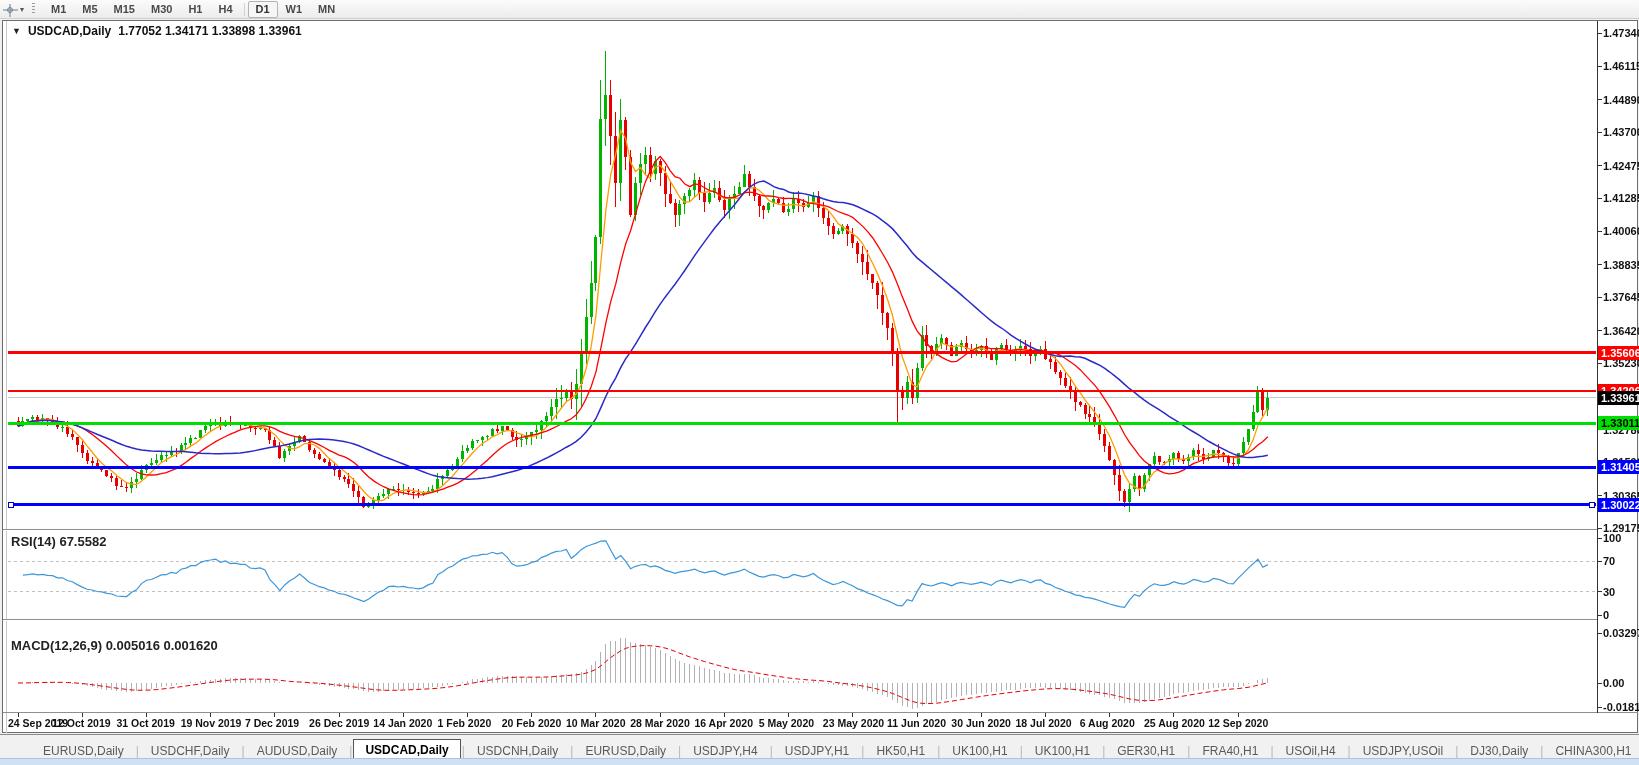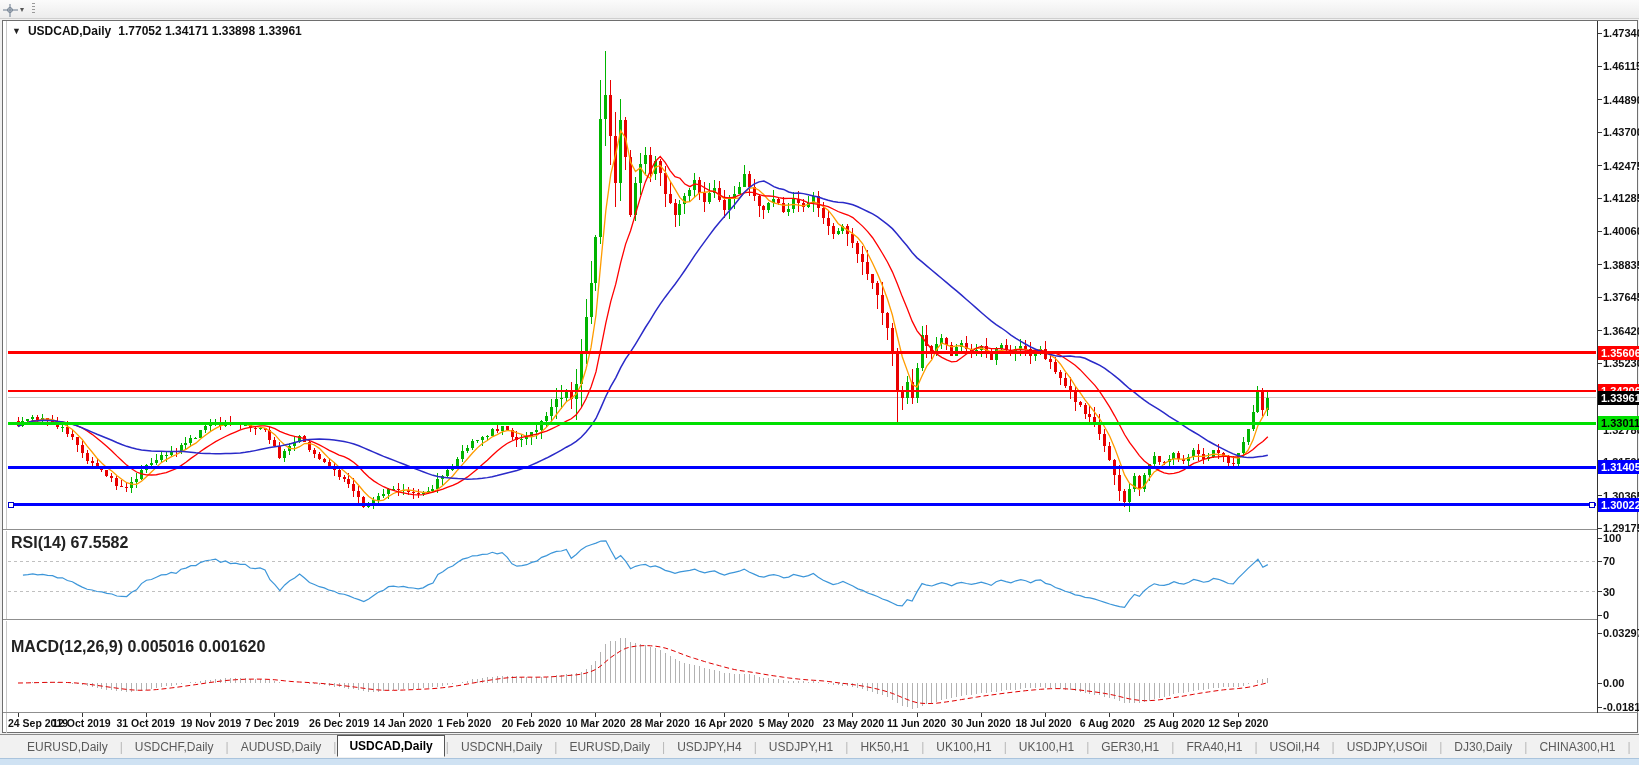--- a/index.html
+++ b/index.html
@@ -14,26 +14,26 @@
   .grip{width:3px;height:12px;margin:0 5px;
     background:repeating-linear-gradient(#9a9a9a 0 1px,transparent 1px 3px);}
   .tf-btn{font-size:11px;font-weight:700;color:#4a4a4a;padding:1px 7px;border:1px solid transparent;
     border-radius:2px;cursor:default;line-height:13px;}
   .tf-btn.active{background:#f6f6f6;border:1px solid #b3b3b3;color:#333;}
   .tf-sep{width:1px;height:13px;background:#d2d2d2;margin:0 3px;}
   
   #title-bar{position:absolute;left:12px;top:24px;font-size:12px;font-weight:700;color:#111;
     display:flex;align-items:center;gap:7px;z-index:5;}
   #title-bar .tri{font-size:9px;color:#222;}
-  #rsi-label,#macd-label{position:absolute;left:11px;font-size:16px;font-weight:700;color:#222;z-index:5;}
+  #rsi-label,#macd-label{position:absolute;left:11px;font-size:13px;font-weight:700;color:#222;z-index:5;}
   #rsi-label{top:534px;}
   #macd-label{top:638px;}
   
-  #tabbar{position:absolute;left:0;top:734px;width:1639px;height:24px;background:#f1f1f1;
-    border-top:1px solid #8a8a8a;display:flex;align-items:center;padding-left:16px;
+  #tabbar{position:absolute;left:0;top:734px;width:1639px;height:32px;background:#f1f1f1;
+    border-top:1px solid #8a8a8a;display:flex;align-items:center;padding-left:32px;
     box-sizing:border-box;font-size:12px;color:#5a5a5a;}
   .tab{padding:3px 11px;white-space:nowrap;cursor:default;}
   .tab.active{background:#ffffff;border:1px solid #555;border-bottom:1px solid #fff;
     font-weight:700;color:#000;position:relative;top:-1px;}
   .tab-sep{color:#b8b8b8;padding:0 1px;}
   #status-strip{position:absolute;left:0;top:758px;width:1639px;height:7px;
     background:#cfe2f3;border-top:1px solid #aac4dd;}
   #chart-stage{position:absolute;left:0;top:0;width:1639px;height:765px;}
 </style>
 </head>
@@ -963,20 +963,32 @@
 <div id="toolbar">
   <span class="tool-icon">
     <svg width="15" height="13" viewBox="0 0 15 13">
       <line x1="7" y1="0" x2="7" y2="13" stroke="#6b7b8d" stroke-width="1"></line>
       <line x1="0" y1="6" x2="15" y2="6" stroke="#6b7b8d" stroke-width="1"></line>
       <circle cx="7" cy="6" r="2.4" fill="none" stroke="#6b7b8d"></circle>
     </svg>
   </span>
   <span class="caret">▾</span>
   <span class="grip"></span>
+  <span id="tf-buttons" style="display: inline-flex; align-items: center;">
+      <span class="tf-btn">M1</span>
+      <span class="tf-btn">M5</span>
+      <span class="tf-btn">M15</span>
+      <span class="tf-btn">M30</span>
+      <span class="tf-btn">H1</span>
+      <span class="tf-btn">H4</span>
+      <span class="tf-sep"></span>
+      <span class="tf-btn active">D1</span>
+      <span class="tf-btn">W1</span>
+      <span class="tf-btn">MN</span>
+    </span>
 </div>
 
 <div id="title-bar">
   <span class="tri">▼</span>
   <span>USDCAD,Daily</span>
   <span>1.77052 1.34171 1.33898 1.33961</span>
 </div>
 <div id="rsi-label">RSI(14) 67.5582</div>
 <div id="macd-label">MACD(12,26,9) 0.005016 0.001620</div>
 

